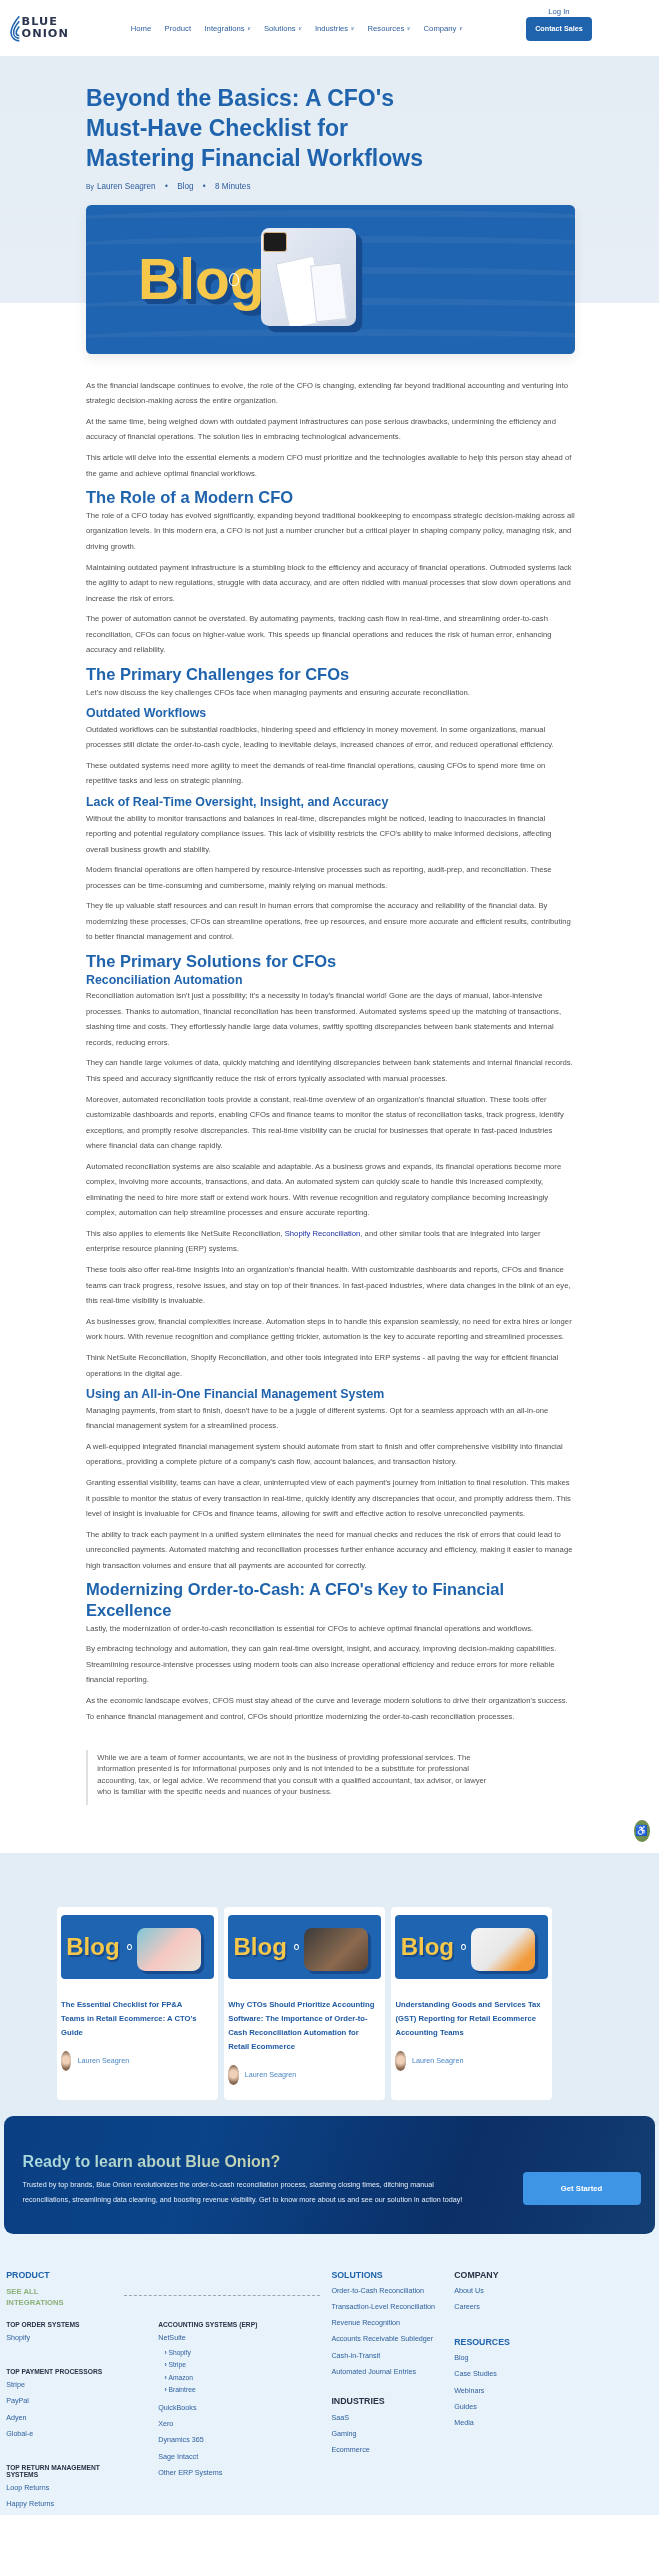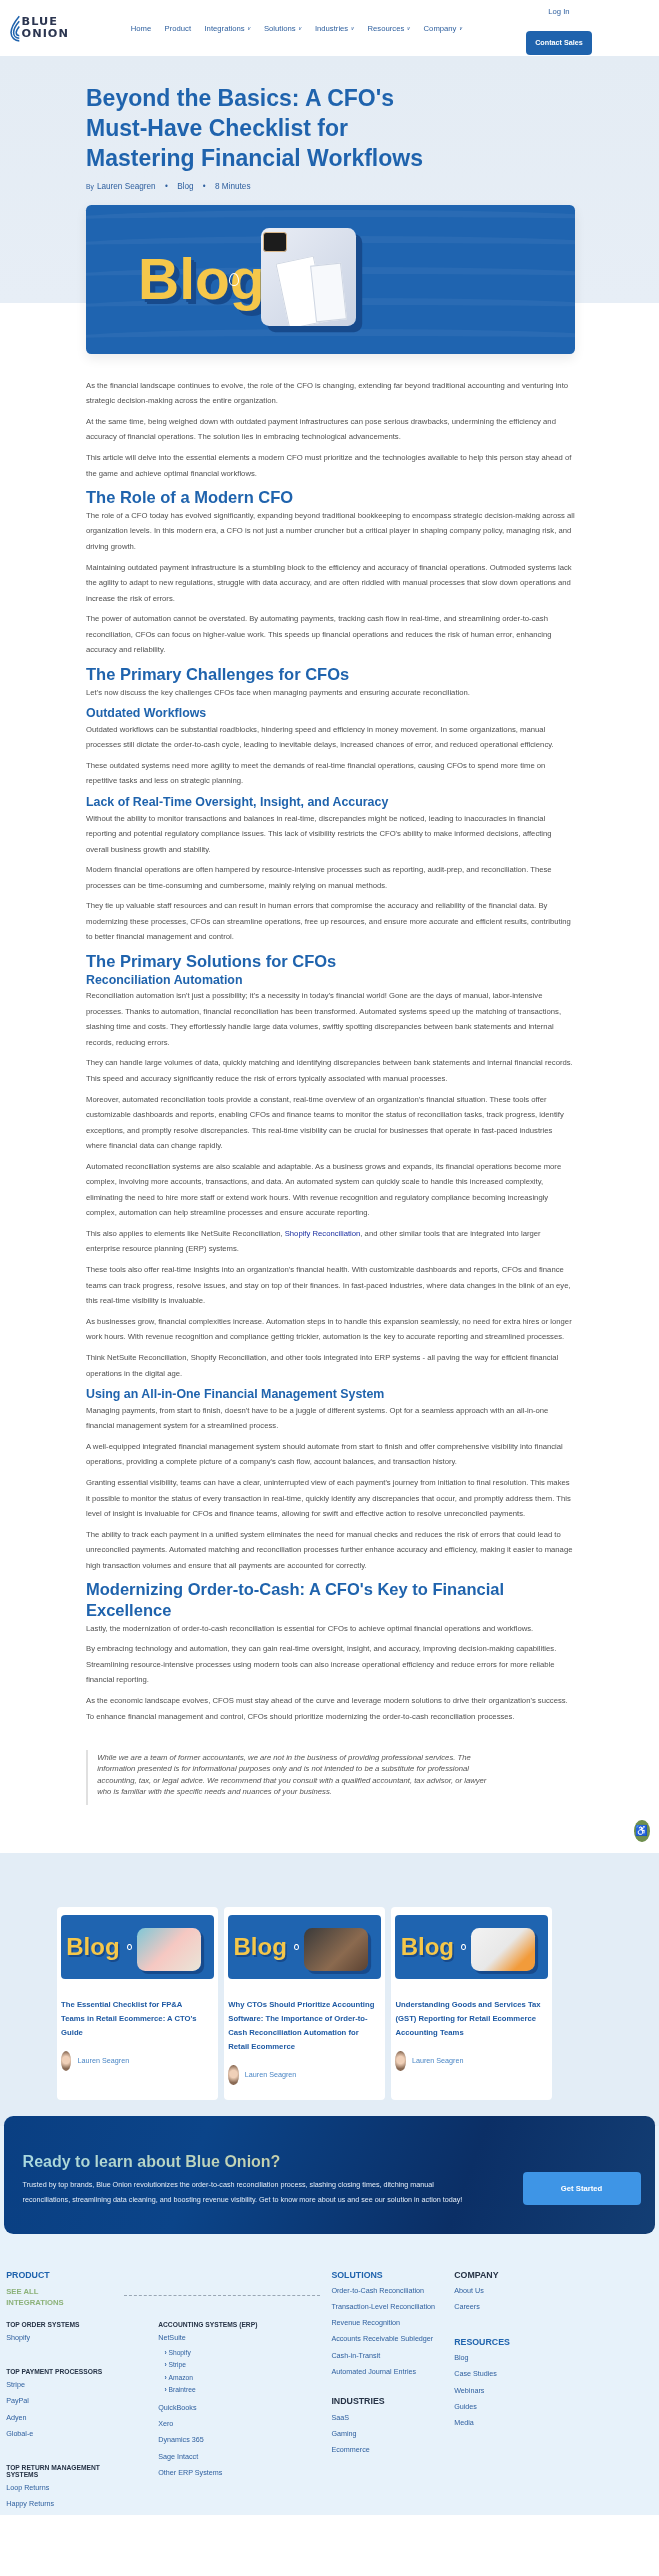--- a/index.html
+++ b/index.html
@@ -6,21 +6,21 @@
 body{width:659px;background:#fff;font-family:"Liberation Sans",sans-serif;color:#4a4a4a}
 a{text-decoration:none;color:inherit}
 
 .header{height:56px;display:flex;align-items:center;padding:0 10.3px;background:#fff;position:relative}
 .logo{display:flex;align-items:center;width:108px}
 .logo-mark{width:10.3px;height:27px;position:relative;margin-right:1px}
 .logo-text{font-family:"DejaVu Sans",sans-serif;font-weight:bold;color:#2b3550;font-size:11.3px;line-height:12.4px;letter-spacing:1px}
 .nav{display:flex;gap:13.4px;margin-left:12.4px;font-size:7.7px;color:#2e5f9e}
 .nav span{display:flex;align-items:center;gap:2.1px;cursor:pointer}
 .chev{font-size:5.2px}
-.hdr-right{position:absolute;right:67px;top:7.2px;display:flex;flex-direction:column;align-items:center;gap:15px}
+.hdr-right{position:absolute;right:67px;top:7.2px;display:flex;flex-direction:column;align-items:center;gap:1px}
 .login{font-size:7.7px;color:#2e5f9e}
 .btn-contact{background:#1f63ad;color:#fff;border-radius:4.1px;padding:7.2px 9.3px;font-size:7.2px;font-weight:bold;border:none}
 
 .hero{background:linear-gradient(#e4ecf4,#e7eef6);padding:27px 0 0 0;position:relative}
 .hero-inner{margin-left:86px;width:489px}
 .title{font-size:23px;line-height:30px;color:#1f63ad;font-weight:bold;width:361px}
 .meta{margin-top:9.3px;font-size:8.2px;color:#2e5f9e;display:flex;align-items:center;gap:9.3px}
 .meta .by{font-size:6.7px;color:#2e5f9e;margin-right:-6.2px}
 .hero-img-wrap{position:relative;margin-top:13.4px;height:98px}
 .hero-img{position:absolute;left:0;top:0;width:489px;height:149px;border-radius:5.2px;background:#1f64b0;overflow:hidden;box-shadow:0 4.1px 10.3px rgba(0,0,0,0.08)}
@@ -31,21 +31,21 @@
 .photo{position:absolute;background:linear-gradient(135deg,#e9edf5,#c9d2e3);border-radius:8.2px;box-shadow:6.2px 6.2px 0 #174a8c;overflow:hidden}
 .paper{position:absolute;background:#fff;border:0.5px solid #cfd6e2}
 .phone{position:absolute;background:#1c1c1c;border:1.5px solid #d9b78a;border-radius:3.1px}
 
 .article{margin-left:86px;width:489px;padding-top:0}
 .article p{font-size:7.7px;line-height:15.5px;color:#505050;margin-bottom:5.2px}
 .article h2{font-size:16.5px;color:#1f63ad;font-weight:bold;line-height:20.6px;margin-top:6.2px}
 .article h3{font-size:12.4px;color:#1f63ad;font-weight:bold;line-height:16.5px;margin-top:4.1px}
 .article a.inline{color:#1a2ea0}
 .disclaimer{margin:26px 0 0 0;border-left:2.1px solid #e0e0e0;padding:2.1px 0 7.2px 9.3px;width:407px}
-.disclaimer p{font-style:italic;font-size:7.7px;line-height:11.3px;color:#555;margin:0}
+.disclaimer p{font-size:7.7px;line-height:11.3px;color:#555;margin:0}
 .a11y-btn{position:absolute;right:9.3px;width:15.5px;height:21.6px;border-radius:50%;background:#6f8f4e;display:flex;align-items:center;justify-content:center;color:#fff;font-size:10.3px}
 
 .related{background:#e3edf6;padding:34px 0 15.5px 0;margin-top:48px}
 .related h2{text-align:center;color:#1f63ad;font-size:16.5px;font-weight:bold}
 .cards{display:flex;gap:6.2px;margin:20.6px 0 0 57px}
 .card{width:161px;height:193px;background:#fff;border-radius:4.1px;padding:8.2px 4.1px}
 .card-img{height:64px;border-radius:4.1px;background:#1f64b0;position:relative;overflow:hidden}
 .card-title{margin-top:18.5px;font-size:7.7px;line-height:14px;color:#1f5aa3;font-weight:bold;padding-right:6.2px}
 .author{display:flex;align-items:center;gap:6.2px;margin-top:11.3px}
 .avatar{width:10.3px;height:19.6px;border-radius:50%;background:radial-gradient(circle at 50% 45%,#f0d0b8 30%,#8a6b55 70%)}

